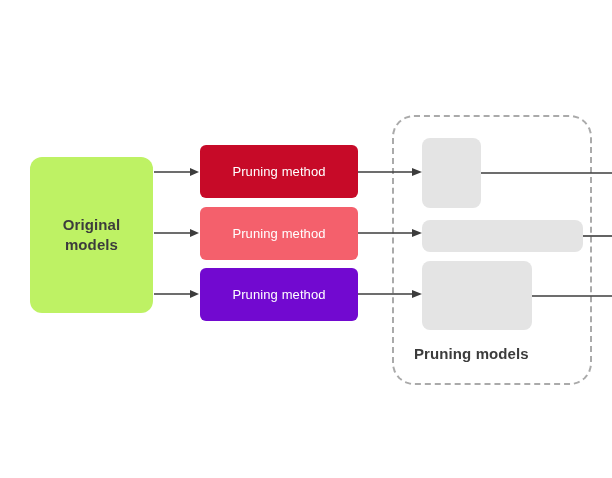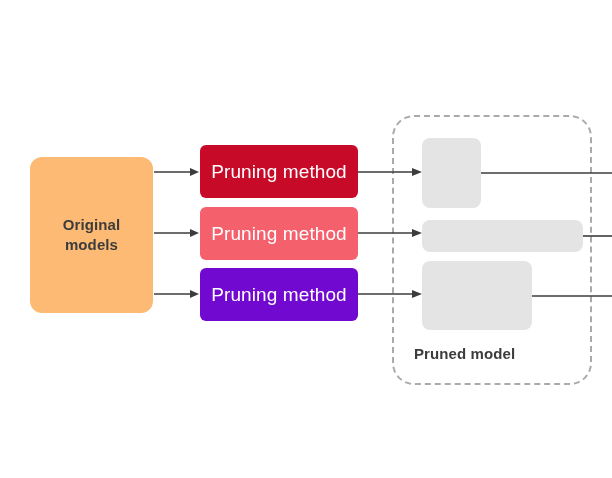--- a/index.html
+++ b/index.html
@@ -40,21 +40,21 @@
     letter-spacing: 0.1px;
   }
   
   .method-box {
     left: 200px;
     width: 158px;
     height: 53px;
     border-radius: 6px;
   }
   .method-box .label {
-    font-size: 19px;
+    font-size: 13px;
     color: #ffffff;
     letter-spacing: 0.1px;
   }
   #method-box-1 { top: 145px; }
   #method-box-2 { top: 207px; }
   #method-box-3 { top: 268px; }
 
   
   #pruned-group {
     position: absolute;
@@ -104,41 +104,41 @@
   }
   .conn-head {
     fill: #3c3c3c;
   }
 </style>
 </head>
 <body>
 
 <div id="canvas" style="background: rgb(255, 255, 255);">
 
-  <div class="node" id="original-model" style="background: #fdba74;">
+  <div class="node" id="original-model" style="background: #bef264;">
     <div class="label" style="color: rgb(60, 60, 60);"><span>Original</span><br><span>models</span></div>
   </div>
 
   <div class="node method-box" id="method-box-1" style="background: rgb(199, 10, 40);">
     <span class="label" style="color: rgb(255, 255, 255);">Pruning method</span>
   </div>
   <div class="node method-box" id="method-box-2" style="background: rgb(244, 96, 108);">
     <span class="label" style="color: rgb(255, 255, 255);">Pruning method</span>
   </div>
   <div class="node method-box" id="method-box-3" style="background: rgb(114, 9, 208);">
     <span class="label" style="color: rgb(255, 255, 255);">Pruning method</span>
   </div>
 
   <div id="pruned-group" style="border-color: rgb(170, 170, 170);"></div>
 
   <div class="pruned-box" id="pruned-box-1" style="background: rgb(228, 228, 228);"></div>
   <div class="pruned-box" id="pruned-box-2" style="background: rgb(228, 228, 228);"></div>
   <div class="pruned-box" id="pruned-box-3" style="background: rgb(228, 228, 228);"></div>
 
-  <div id="pruned-group-label" style="color: rgb(60, 60, 60);">Pruned model</div>
+  <div id="pruned-group-label" style="color: rgb(60, 60, 60);">Pruning models</div>
 
   <svg id="connectors" viewBox="0 0 612 478" xmlns="http://www.w3.org/2000/svg">
 
     <g>
       <line class="conn-line" x1="154" y1="172" x2="193" y2="172" style="stroke: rgb(60, 60, 60);"></line>
       <polygon class="conn-head" points="199,172 190,168 190,176" style="fill: rgb(60, 60, 60);"></polygon>
     </g>
 
     <g>
       <line class="conn-line" x1="154" y1="233" x2="193" y2="233" style="stroke: rgb(60, 60, 60);"></line>

